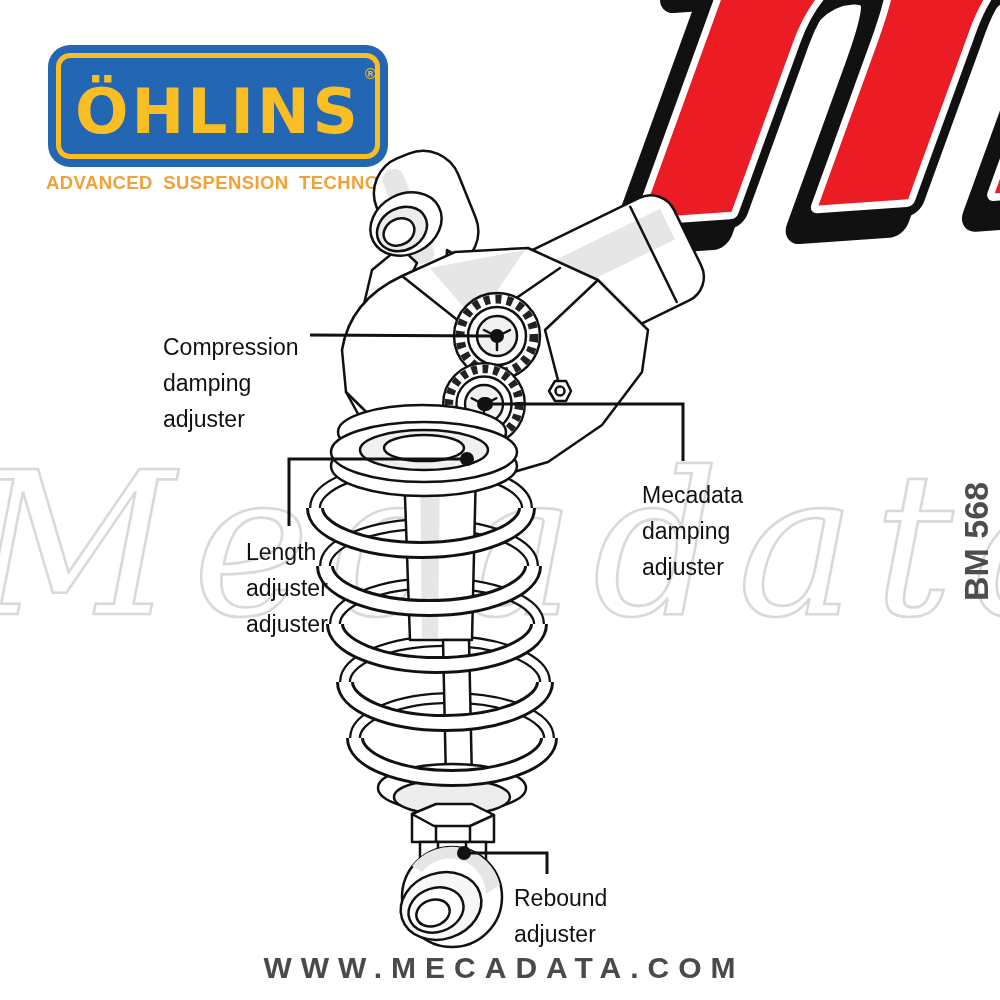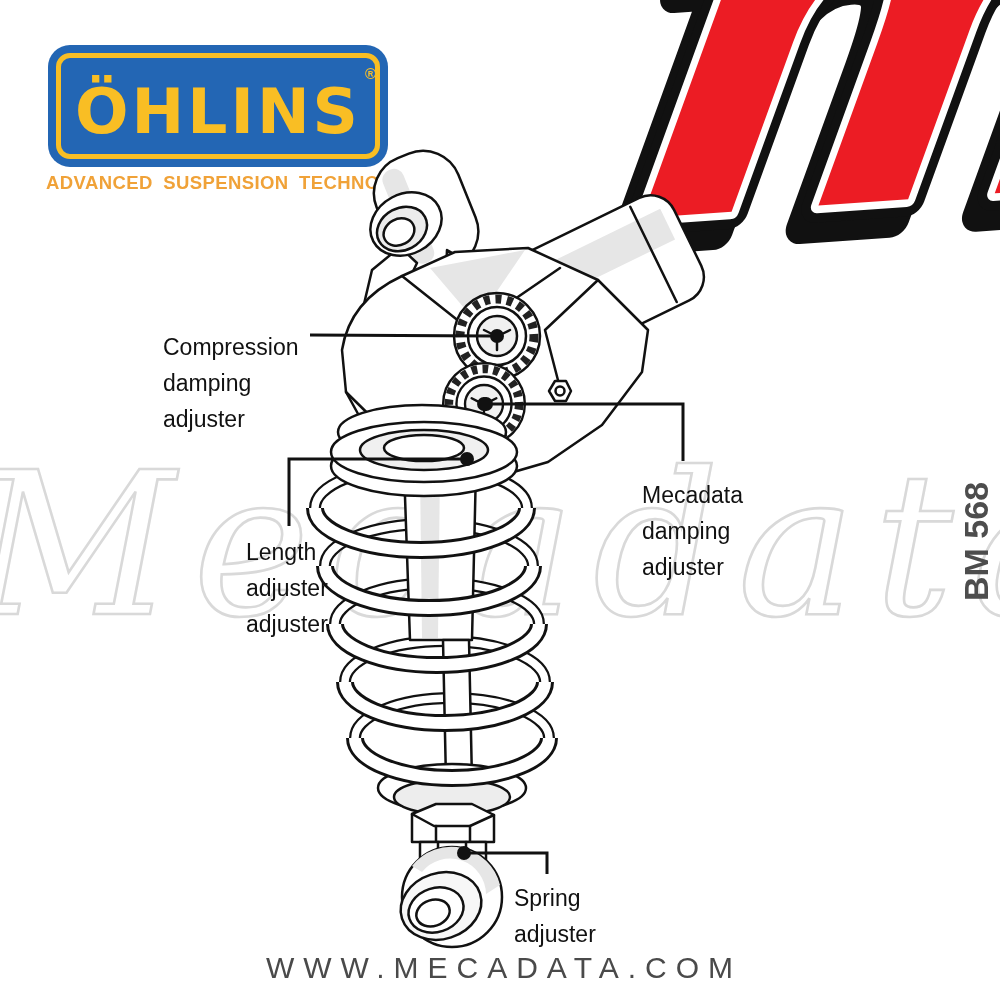--- a/index.html
+++ b/index.html
@@ -23,21 +23,21 @@
           font-size:18.5px;font-weight:bold;letter-spacing:.4px;word-spacing:5px;
           color:var(--c-orange);white-space:nowrap;}
   
   .label{position:absolute;z-index:2;color:var(--c-label);font-size:23px;line-height:36px;}
   .lbl-compression{left:163px;top:318px;margin-top:11px;}
   .lbl-rebound{left:642px;top:477px;}
   .lbl-preload{left:246px;top:534px;}
   .lbl-length{left:514px;top:880px;}
   
   .website{position:absolute;left:0;right:0;top:951px;z-index:2;text-align:center;
-          font-size:30px;font-weight:normal;letter-spacing:9px;color:var(--c-site);padding-left:8px;}
+          font-size:30px;font-weight:bold;letter-spacing:9px;color:var(--c-site);padding-left:8px;}
   
   .scene{position:absolute;left:0;top:0;z-index:1;}
   .ink{stroke:var(--c-ink);stroke-width:2.5;fill:none;stroke-linejoin:round;stroke-linecap:round}
   .wf{fill:#ffffff}
   .sf{fill:var(--c-shade);stroke:none}
   .leader{stroke:var(--c-ink);stroke-width:3;fill:none;stroke-linecap:butt}
   .dot{fill:var(--c-ink);stroke:none}
   .wm-text{font-family:"DejaVu Serif",serif;font-style:italic;font-size:198px;letter-spacing:18px;
            fill:none;stroke:var(--c-wm);stroke-width:2.6}
   .ref-text{font-family:"Liberation Sans",sans-serif;font-weight:bold;font-size:34px;fill:var(--c-ref)}
@@ -223,18 +223,18 @@
     <div>Mecadata</div>
     <div>damping</div>
     <div>adjuster</div>
   </div>
   <div class="label lbl-preload">
     <div>Length</div>
     <div>adjuster</div>
     <div>adjuster</div>
   </div>
   <div class="label lbl-length">
-    <div>Spring</div>
+    <div>Rebound</div>
     <div>adjuster</div>
   </div>
 
   <div class="website">WWW.MECADATA.COM</div>
 </div>
 
 </body></html>

